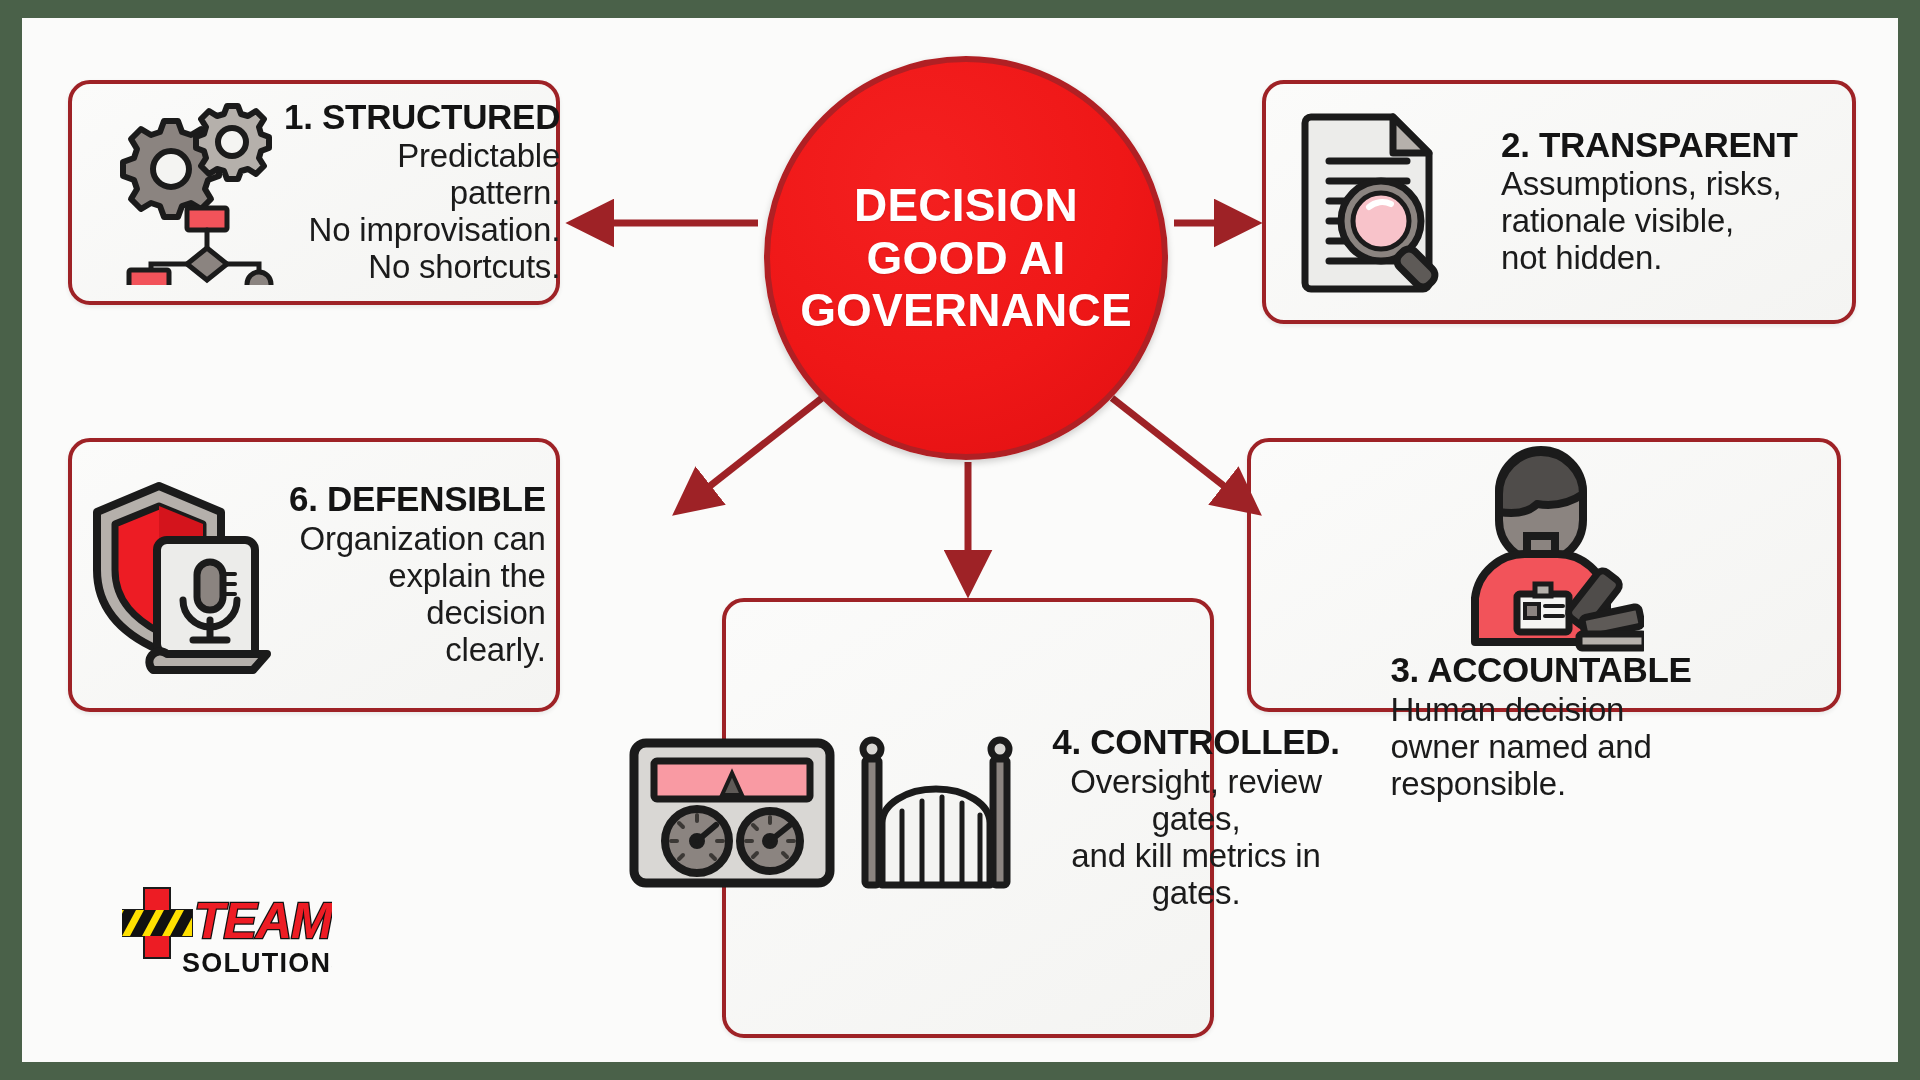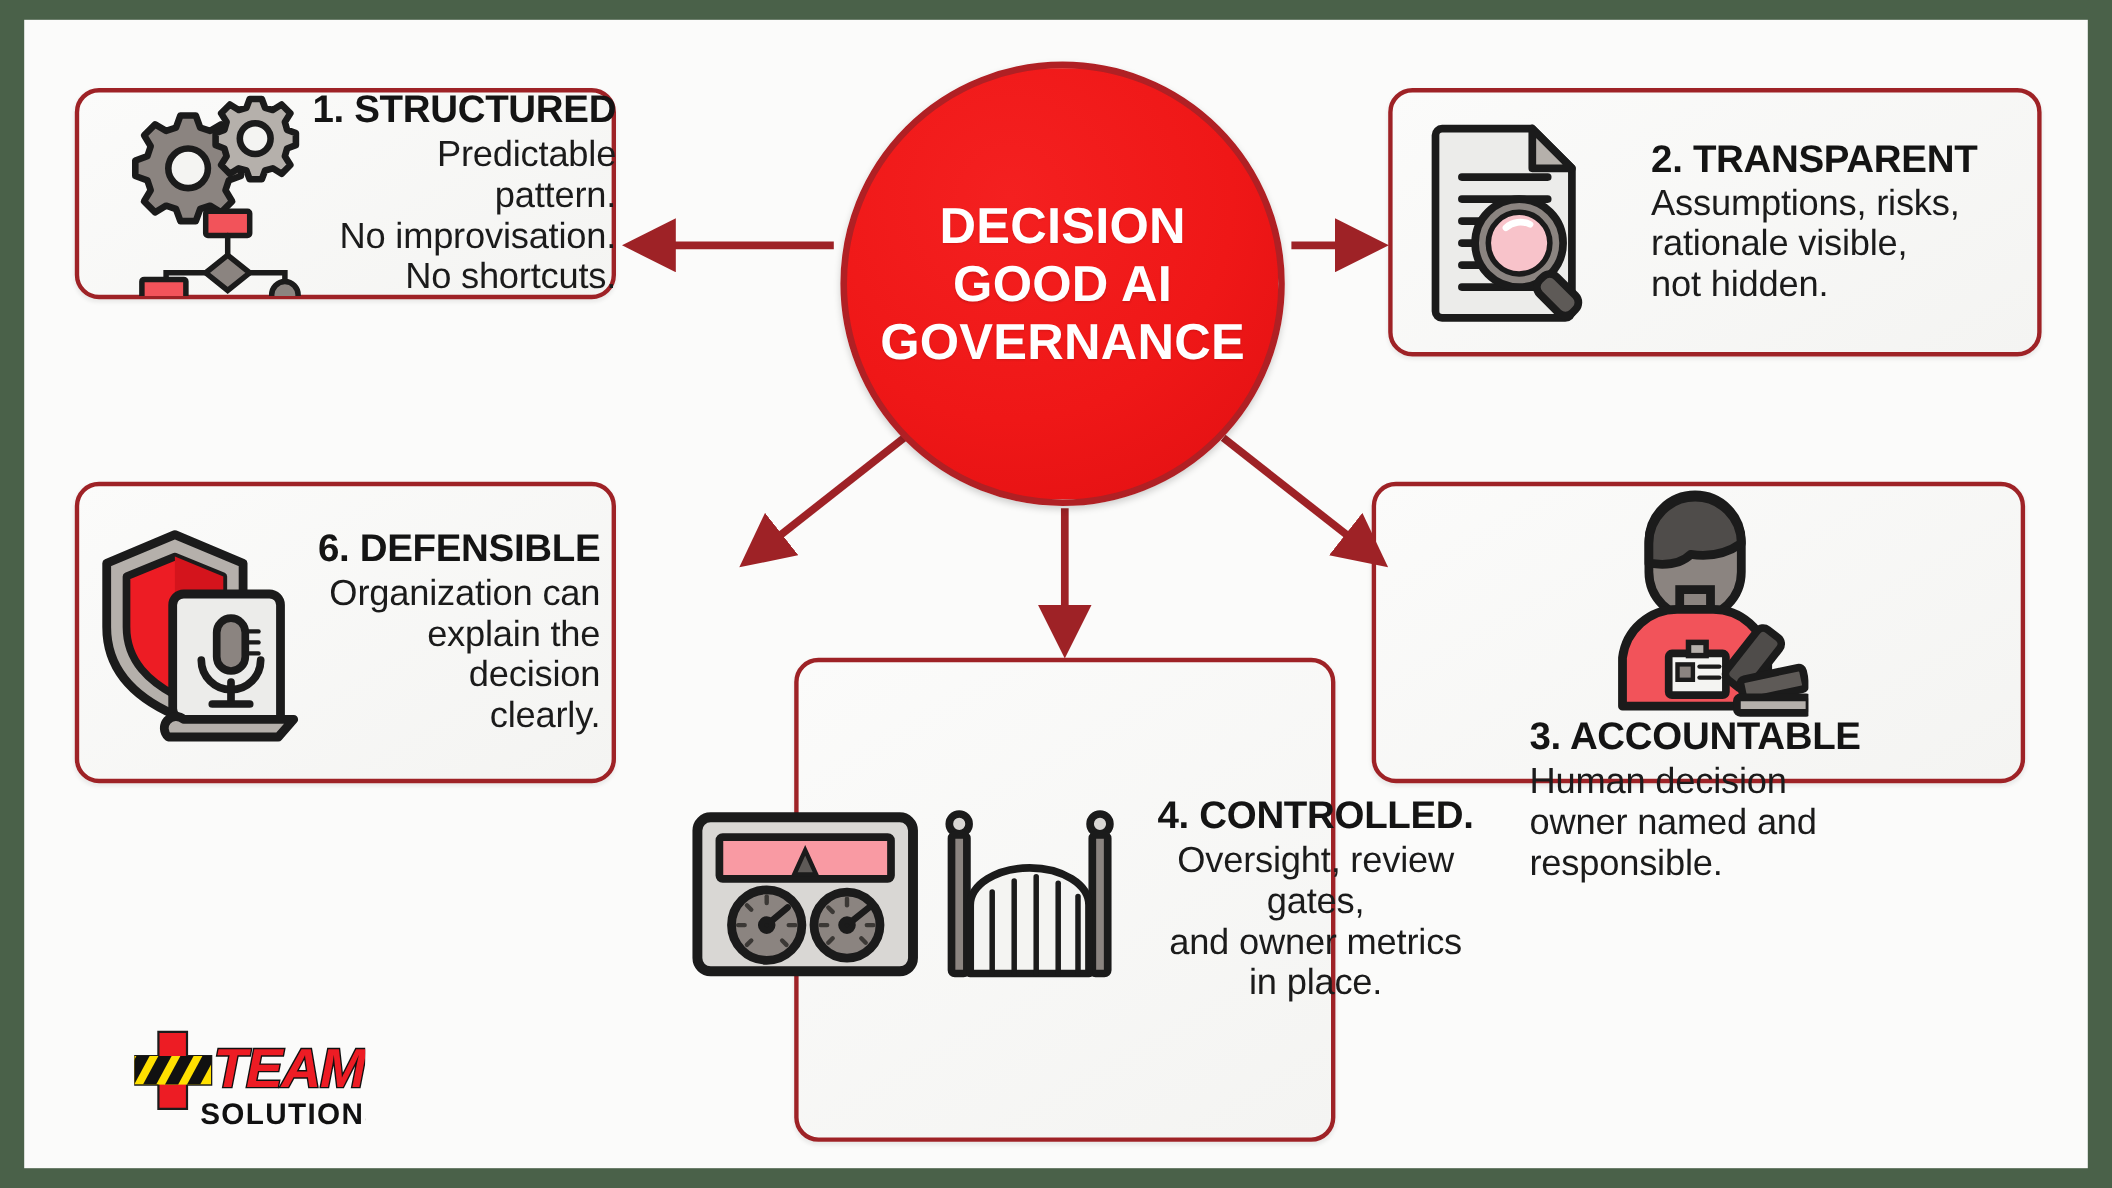--- a/index.html
+++ b/index.html
@@ -39,21 +39,21 @@
   }
   .card-body {
     font-size: 33px;
     line-height: 1.12;
     color: #1b1b1b;
     letter-spacing: -0.2px;
   }
   .ta-center { text-align: center; }
 
   
-  #card1 { left: 46px;  top: 62px;  width: 492px; height: 192px; padding: 0 23px 0 12px; }
+  #card1 { left: 46px;  top: 62px;  width: 492px; height: 225px; padding: 0 23px 0 12px; }
   #card2 { left: 1240px;top: 62px;  width: 594px; height: 244px; padding: 0 16px 0 18px; gap: 32px; }
   #card3 { left: 1225px;top: 420px; width: 594px; height: 274px; padding: 0 16px 0 10px; flex-direction: column; }
   #card5 { left: 46px;  top: 420px; width: 492px; height: 274px; padding: 0 18px 0 12px; }
   #card4 { left: 700px; top: 580px; width: 492px; height: 440px;
            flex-direction: row; justify-content: center; padding: 20px 14px; }
 
   #card1 .card-title, #card1 .card-body,
   #card5 .card-title, #card5 .card-body { text-align: right; }
 
   
@@ -75,21 +75,21 @@
     line-height: 1.14;
     text-align: center;
     letter-spacing: 0.2px;
     text-shadow: 0 1px 2px rgba(0,0,0,.12);
   }
 
   
   .arrow-svg { position:absolute; left:0; top:0; width:1876px; height:1044px; pointer-events:none; z-index:2;}
 
   
-  #logo { position: absolute; left: 100px; top: 912px; width: 210px; height: 112px; }
+  #logo { position: absolute; left: 100px; top: 862px; width: 210px; height: 112px; }
   #logo svg { width: 100%; height: 100%; }
 </style>
 </head>
 <body>
 
 <div id="canvas">
 
   <svg class="arrow-svg" viewBox="0 0 1876 1044">
     <defs>
       <marker id="ah" markerWidth="7" markerHeight="7" refX="5.2" refY="3.5" orient="auto">
@@ -249,21 +249,21 @@
           <line x1="318" y1="166" x2="318" y2="78"></line>
           <line x1="338" y1="166" x2="338" y2="84"></line>
           <line x1="356" y1="166" x2="356" y2="96"></line>
         </g>
       </svg>
     </div>
     <div class="card-text ta-center">
       <div class="card-title ta-center">4. CONTROLLED.</div>
       <div class="card-body ta-center">
         <div>Oversight, review gates,</div>
-        <div>and owner metrics in place.</div>
+        <div>and kill metrics in gates.</div>
       </div>
     </div>
   </div>
 
   <div class="card" id="card5">
     <div class="card-icon" style="width:205px;">
       <svg width="195" height="210" viewBox="0 0 195 210">
         <path d="M70 16 l62 26 v58 c0 42 -30 66 -62 80 c-32 -14 -62 -38 -62 -80 v-58 z" fill="#b5b0ab" stroke="#1b1b1b" stroke-width="8" stroke-linejoin="round"></path>
         <path d="M70 36 l44 18 v46 c0 32 -22 50 -44 62 c-22 -12 -44 -30 -44 -62 v-46 z" fill="#ED1C24" stroke="#1b1b1b" stroke-width="7" stroke-linejoin="round"></path>
         <path d="M70 36 l44 18 v46 c0 32 -22 50 -44 62 z" fill="#d4141c"></path>

